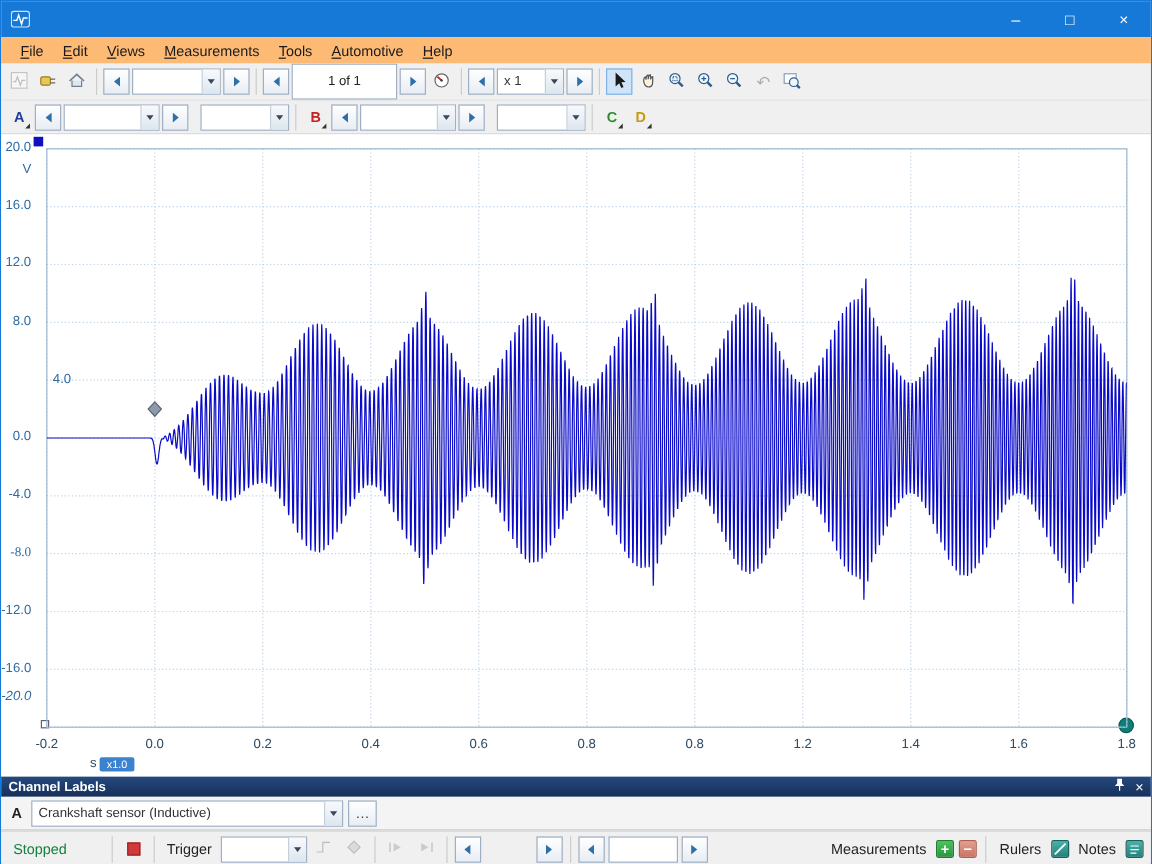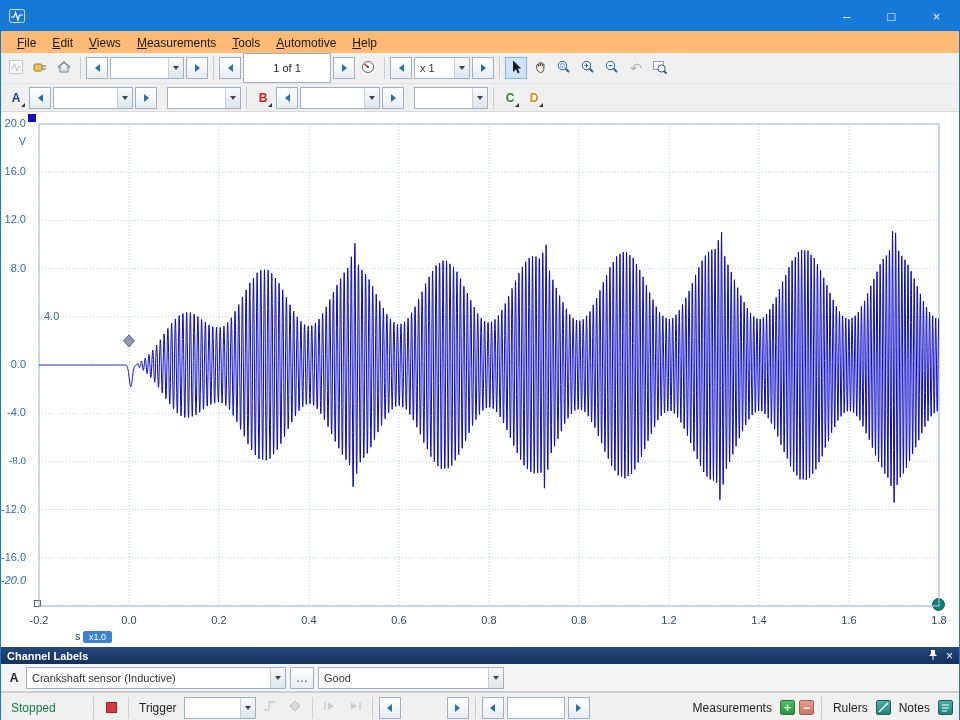--- a/index.html
+++ b/index.html
@@ -352,26 +352,20 @@
   </div>
   <div class="panel-row">
     <span class="chan-label">A</span>
     <div class="combo probe-combo">
         <span>Crankshaft sensor (Inductive)</span>
         <span class="caret-box">
           <span class="tri-down"></span>
         </span>
       </div>
     <div class="tbtn framed more-btn">…</div>
-    <div class="combo quality-combo">
-        <span>Good</span>
-        <span class="caret-box">
-          <span class="tri-down"></span>
-        </span>
-      </div>
   </div>
 
   <div class="statusbar">
     <div class="state-box">Stopped</div>
     <div class="sep"></div>
     <div class="stop-btn">
         <span class="stop-square"></span>
       </div>
     <div class="sep"></div>
     <span class="sb-label">Trigger</span>

